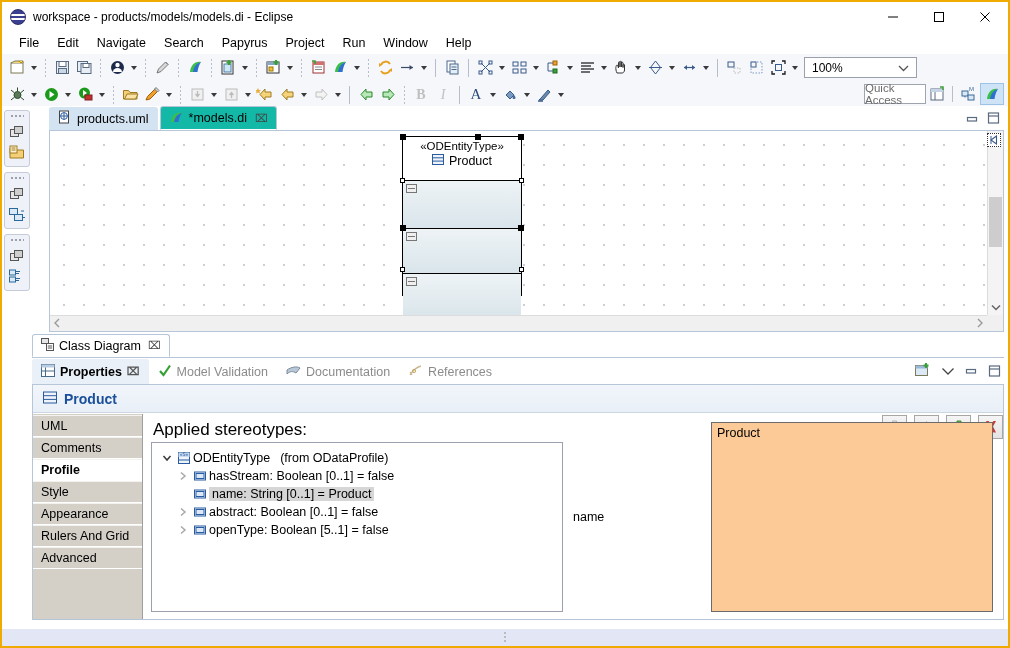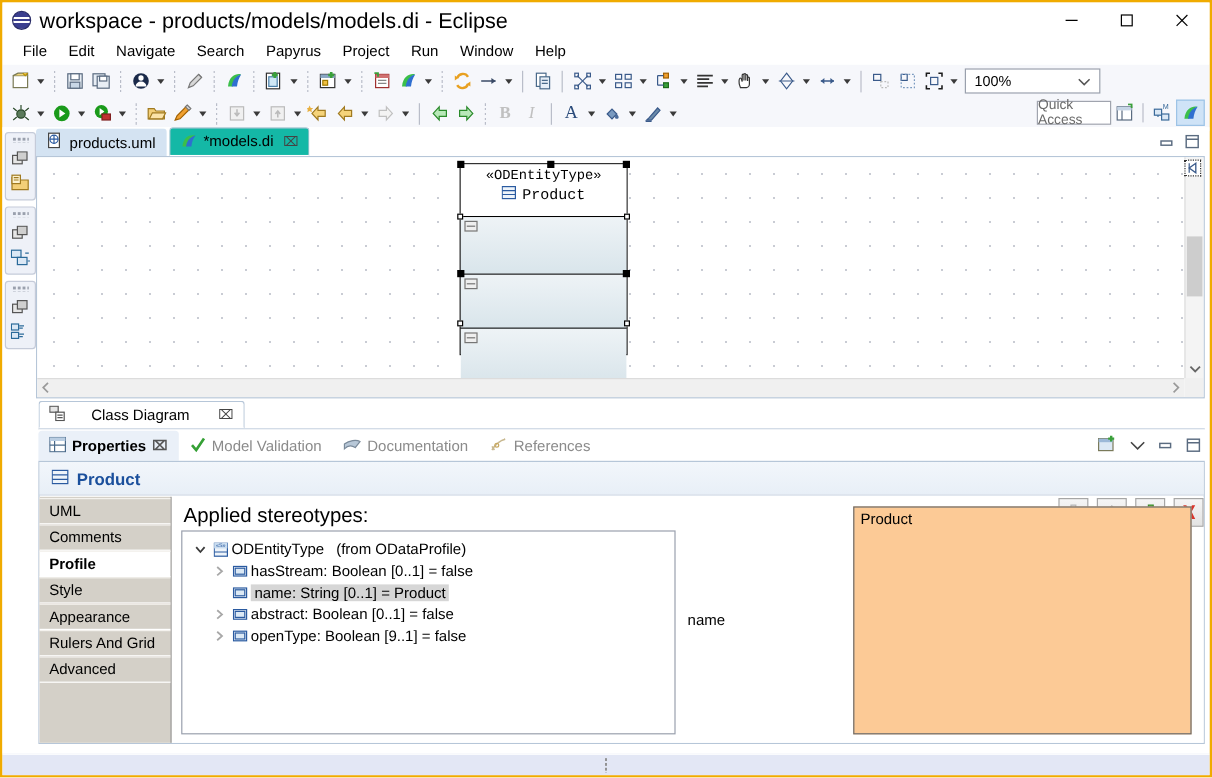--- a/index.html
+++ b/index.html
@@ -29,21 +29,21 @@
     padding-left: 8px;
     position: relative;
   }
   .eclipse-logo {
     width: 16px; height: 16px; flex: 0 0 16px;
     border-radius: 50%;
     background: linear-gradient(#3b3f8f 0%, #3b3f8f 30%, #ffffff 30%, #ffffff 42%, #3b3f8f 42%, #3b3f8f 56%, #ffffff 56%, #ffffff 68%, #3b3f8f 68%);
     border: 1px solid #2a2d68;
     margin-right: 7px;
   }
-  .title-text { font-size: 18px; color: #000; white-space: nowrap; }
+  .title-text { font-size: 12px; color: #000; white-space: nowrap; }
   .winbtns { position: absolute; right: 0; top: 0; height: 30px; display: flex; }
   .winbtn {
     width: 46px; height: 30px;
     display: flex; align-items: center; justify-content: center;
     color: #000;
   }
   .winbtn svg { display: block; }
 
   
   .menubar {
@@ -152,21 +152,21 @@
   .fvhandle {
     width: 14px; height: 5px;
     background-image: radial-gradient(#9aa0ad 45%, transparent 46%);
     background-size: 4px 4px;
     margin-bottom: 3px;
   }
   .fvicon { width: 20px; height: 20px; display:flex; align-items:center; justify-content:center; }
 
   
   .editor-area {
-    position: absolute; left: 28px; right: 4px; top: 0; height: 226px;
+    position: absolute; left: 47px; right: 4px; top: 0; height: 226px;
   }
   .etabs {
     height: 24px;
     display: flex; align-items: flex-end;
     background: #ffffff;
     position: relative;
   }
   .etab {
     height: 23px;
     display: flex; align-items: center;
@@ -201,24 +201,23 @@
   .canvas {
     position: absolute; top: 0; left: 0; right: 16px; bottom: 16px;
     background-color: #ffffff;
     background-image: radial-gradient(#c9ccd4 0.7px, transparent 0.8px);
     background-size: 20px 20px;
     background-position: 4px 4px;
     overflow: hidden;
   }
   .umlclass {
     position: absolute; left: 352px; top: 5px;
-    width: 140px; height: 160px;
+    width: 120px; height: 160px;
     border: 1px solid #000;
     background: linear-gradient(180deg, #ffffff 0%, #ffffff 45%, #e8eef1 46%, #cfdde4 100%);
-    font-family: Liberation Mono, monospace;
   }
   .uc-header {
     height: 44px; background: #ffffff;
     border-bottom: 1px solid #000;
     text-align: center;
     padding-top: 3px;
   }
   .uc-stereo { font-size: 11.5px; }
   .uc-name { font-size: 12.5px; display: flex; align-items: center; justify-content: center; gap: 4px; margin-top: 1px;}
   .uc-comp {
@@ -261,21 +260,21 @@
     display:flex; align-items:center; justify-content:center;
     background:#ffffff;
   }
 
   
   .cdtabstrip {
     position: absolute; left: 30px; right: 4px; top: 228px; height: 24px;
     background: #ffffff;
   }
   .cdtab {
-    display: inline-flex; align-items: center; gap: 21px;
+    display: inline-flex; align-items: center; gap: 4px;
     height: 23px; padding: 0 8px;
     border: 1px solid #b6c6d8; border-bottom-color:#fff;
     background: #ffffff;
     border-radius: 3px 3px 0 0;
     font-size: 12.5px;
   }
   .cdline { position:absolute; left:0; right:0; bottom:0; height:1px; background:#b6c6d8; }
 
   
   .propview {
@@ -1135,21 +1134,21 @@
                   <svg width="10" height="10">
                       <path d="M3 1.5 L7 5 L3 8.5" fill="none" stroke="#a8a8a8" stroke-width="1.5"></path>
                     </svg>
                 </span>
                 <span class="ticon">
                   <svg width="13" height="11">
                       <rect x="0.5" y="1" width="11" height="8" fill="#eef4fa" stroke="#2a5aa0"></rect>
                       <rect x="2" y="2.5" width="8" height="5" fill="#dce9f5" stroke="#2a5aa0"></rect>
                     </svg>
                 </span>
-                <span class="lbl">openType: Boolean [9..1] = false</span>
+                <span class="lbl">openType: Boolean [5..1] = false</span>
               </div>
 
             </div>
 
             <div class="name-label">name</div>
             <div class="value-box">Product</div>
           </div>
         </div>
       </div>
     </div>

